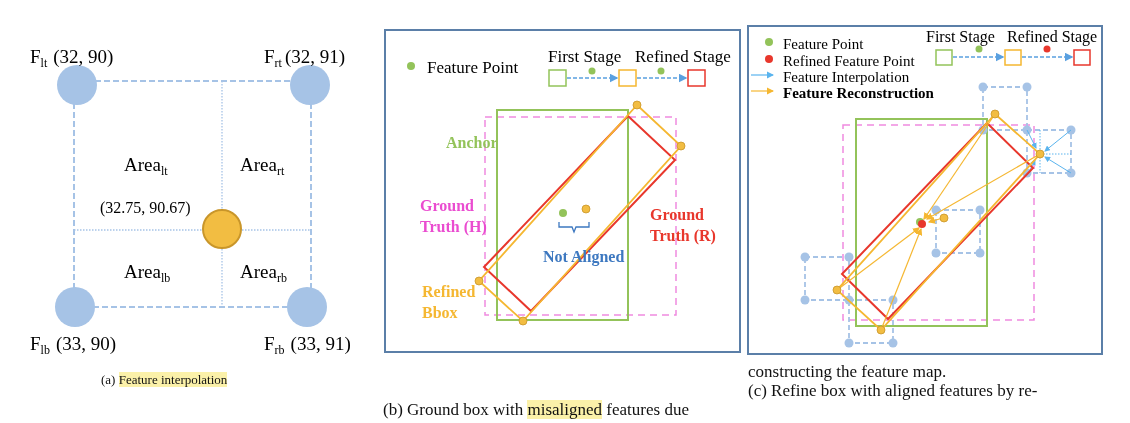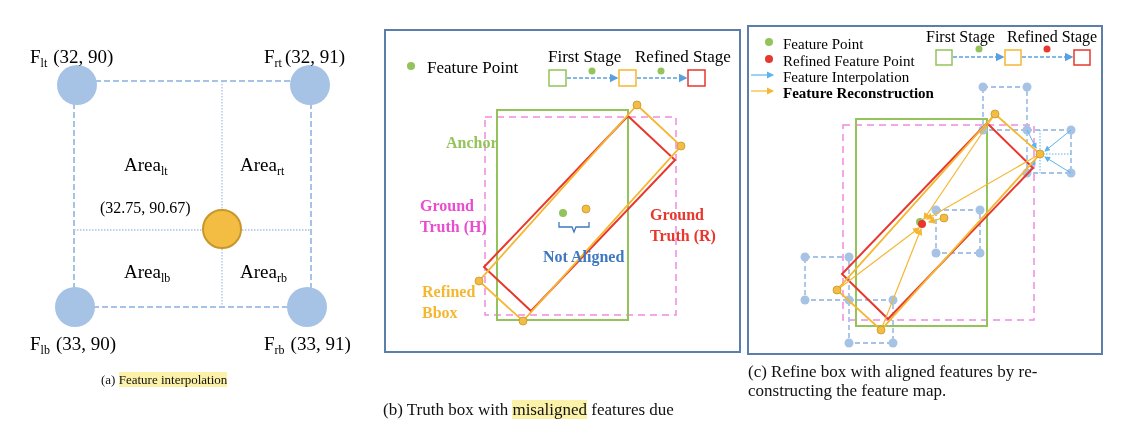--- a/index.html
+++ b/index.html
@@ -174,20 +174,20 @@
     <circle cx="920" cy="222" r="4" fill="#93c35a"></circle>
     <circle cx="922" cy="224" r="4" fill="#e8372c"></circle>
   </g>
 </svg>
 
 <div class="caption" style="left:101px; top:370px; font-size:13px;">
   <span>(a) </span><span class="hl">Feature interpolation</span>
 </div>
 
 <div class="caption" style="left:383px; top:362px; white-space:pre;">
-  <div><span>(b) Truth box with </span><span class="hl">misaligned</span><span> features due</span></div>
+  <div><span>(b) Ground box with </span><span class="hl">misaligned</span><span> features due</span></div>
   
 </div>
 
 <div class="caption" style="left:748px; top:362px;">
+  <div>constructing the feature map.</div>
   <div>(c) Refine box with aligned features by re-</div>
-  <div>constructing the feature map.</div>
 </div>
 
 </body></html>

